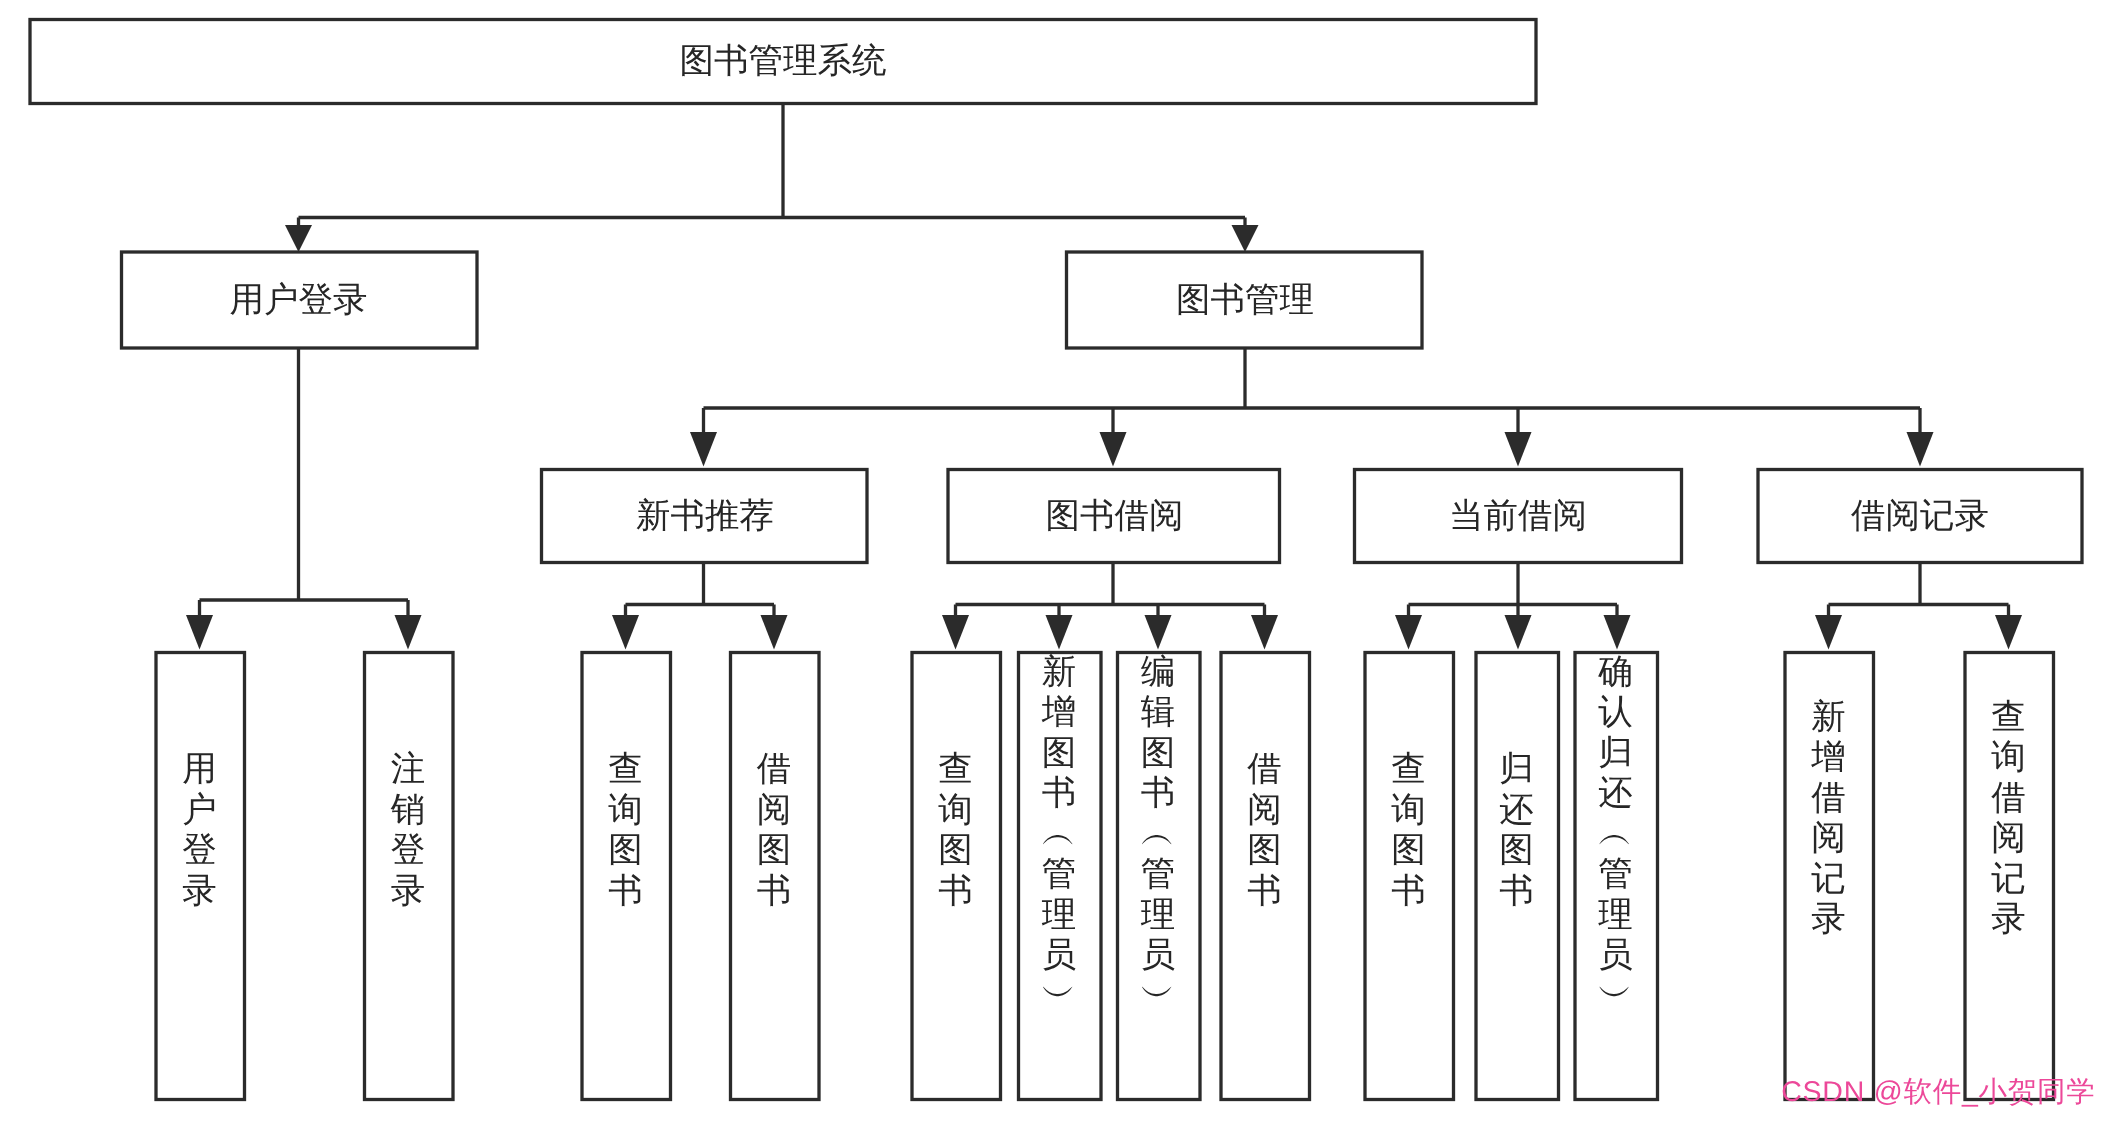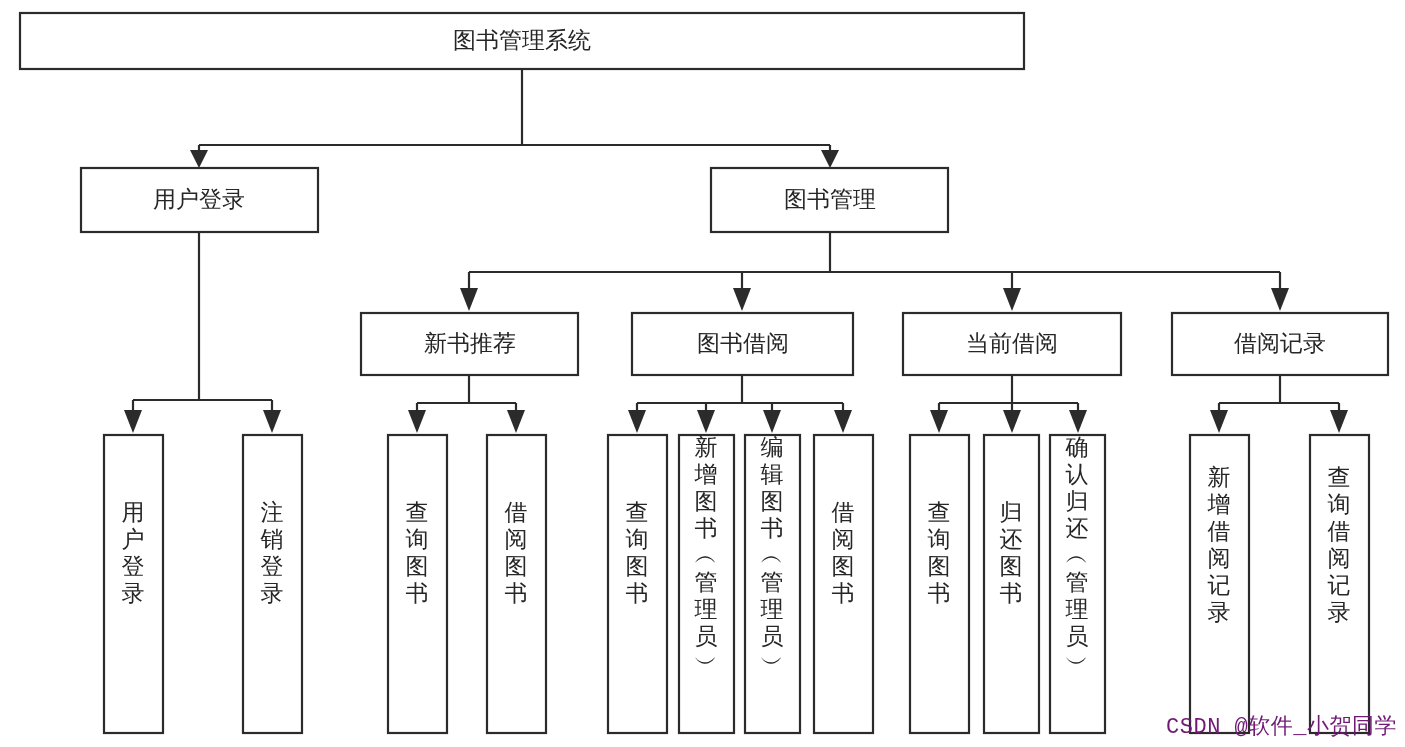--- a/index.html
+++ b/index.html
@@ -45,23 +45,23 @@
     fill: none;
   }
   .arrow-head {
     fill: #2b2b2b;
     stroke: none;
   }
   .watermark {
     position: absolute;
     right: 8px;
     bottom: 6px;
-    font-family: Liberation Mono, monospace;
-    font-size: 22px;
-    color: #701a75;
+    font-family: Liberation Sans, sans-serif;
+    font-size: 19px;
+    color: #ec4899;
     white-space: nowrap;
     letter-spacing: 0.5px;
     pointer-events: none;
   }
 </style>
 </head>
 <body>
 
 <svg id="diagram" viewBox="0 0 1405 747">
 

